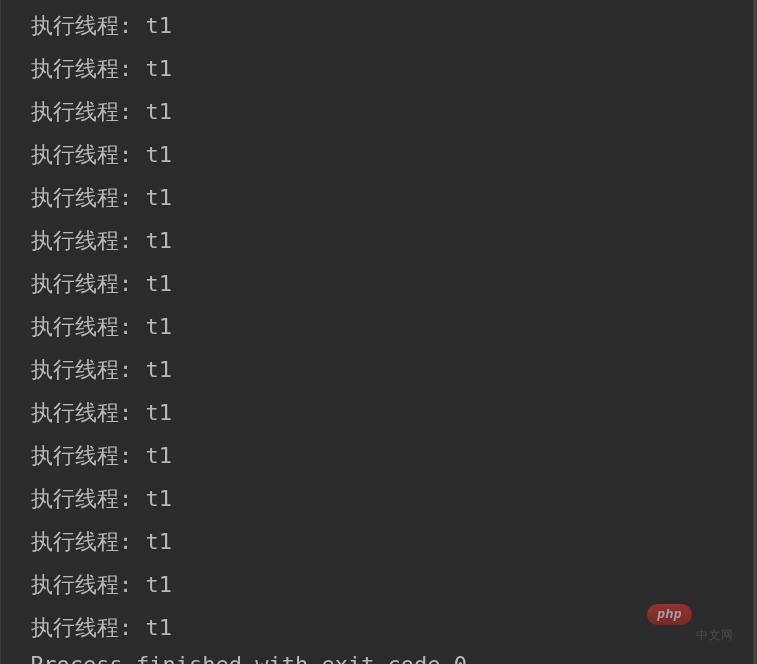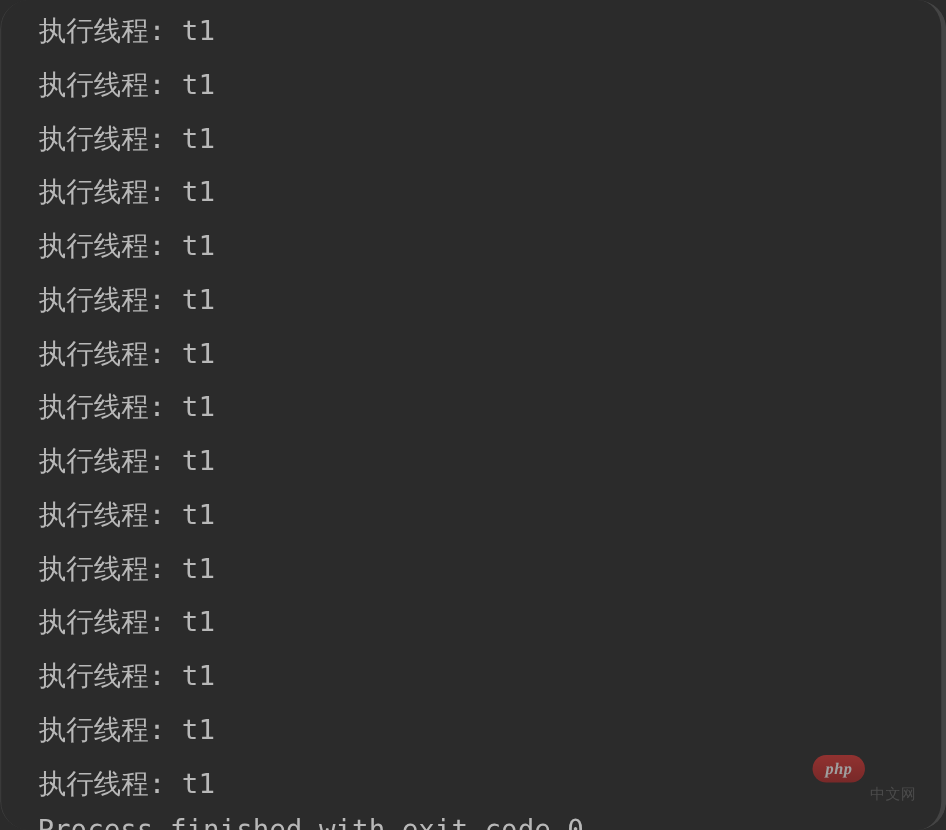--- a/index.html
+++ b/index.html
@@ -1,19 +1,18 @@
 <!DOCTYPE html>
 <html><head>
   <meta charset="utf-8">
   <style>
     * {
       margin: 0;
       padding: 0;
       box-sizing: border-box;
-      border-radius: 23px;
     }
     body {
       background-color: #2b2b2b;
       width: 757px;
       height: 664px;
       overflow: hidden;
       position: relative;
     }
     .console-panel {
       background-color: #2b2b2b;
@@ -49,21 +48,21 @@
       position: absolute;
       bottom: 20px;
       right: 24px;
       display: flex;
       align-items: center;
       opacity: 0.55;
     }
     .watermark-badge {
       background: linear-gradient(to bottom, #e63936, #b82828);
       color: #ffffff;
-      font-family: Liberation Serif, serif;
+      font-family: Liberation Mono, monospace;
       font-size: 13px;
       font-weight: bold;
       font-style: italic;
       padding: 3px 10px;
       border-radius: 11px;
       letter-spacing: 0.5px;
     }
     .watermark-text {
       color: #666666;
       font-family: Arial, sans-serif;

